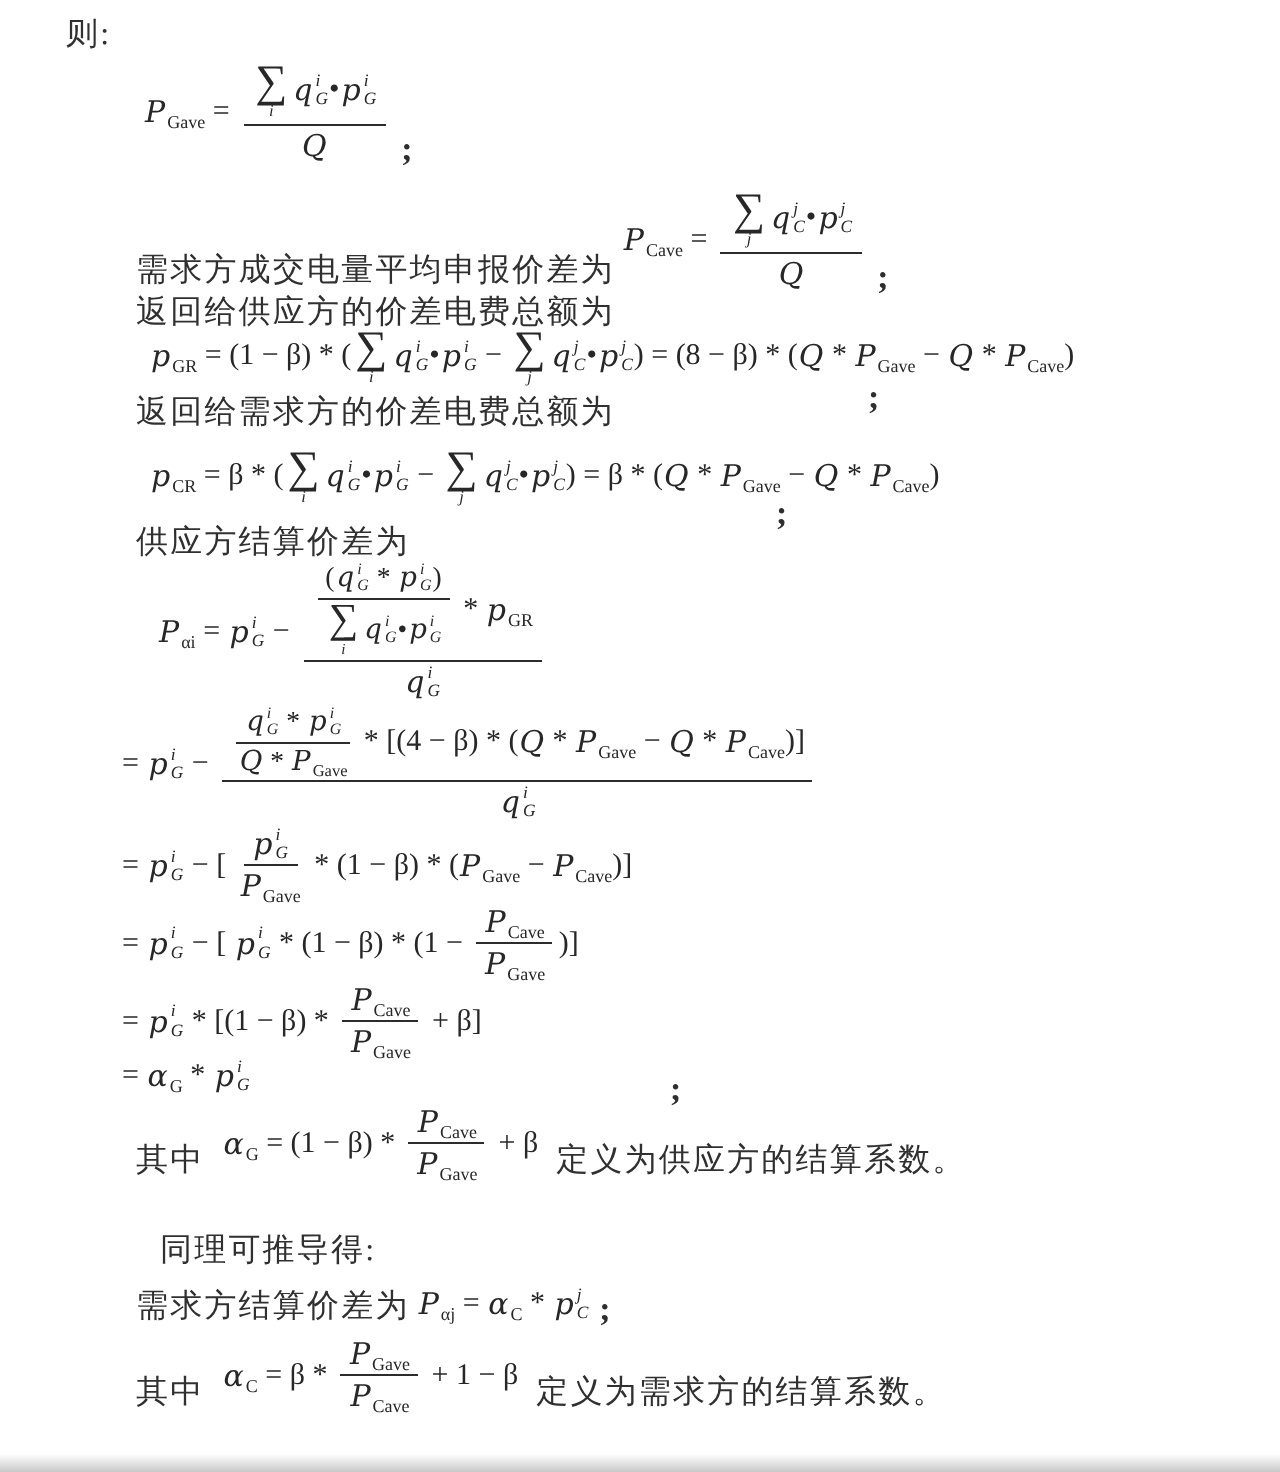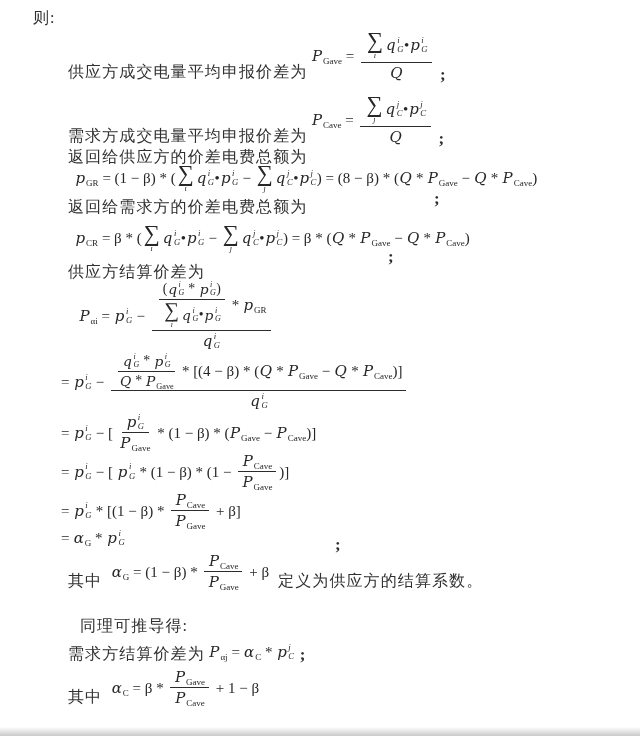--- a/index.html
+++ b/index.html
@@ -58,21 +58,20 @@
 </style>
 </head>
 <body style="background: rgb(255, 255, 255); color: rgb(46, 46, 46);">
 
 <div class="page">
   <div>
       <div class="line" id="line-0">
         <span class="cn">则:</span>
       </div>
       <div class="line" id="line-1">
-        <span class="cn">供应方成交电量平均申报价差为</span>
         <span class="math">
           <span class="msb">
             <span class="mvar">P</span>
             <span class="msub">Gave</span>
           </span>
           <span class="mop"> = </span>
           <span class="mfrac">
             <span class="num">
               <span class="msum">
                 <span class="sigma">∑</span>
@@ -612,16 +611,17 @@
             </span>
             <span class="den">
               <span class="msb">
                 <span class="mvar">P</span>
                 <span class="msub">Cave</span>
               </span>
             </span>
           </span>
           <span class="mop"> + 1 − β</span>
         </span>
+        <span class="cn">定义为需求方的结算系数。</span>
       </div>
     </div>
   <div class="scan-shadow"></div>
 </div>
 
 </body></html>

